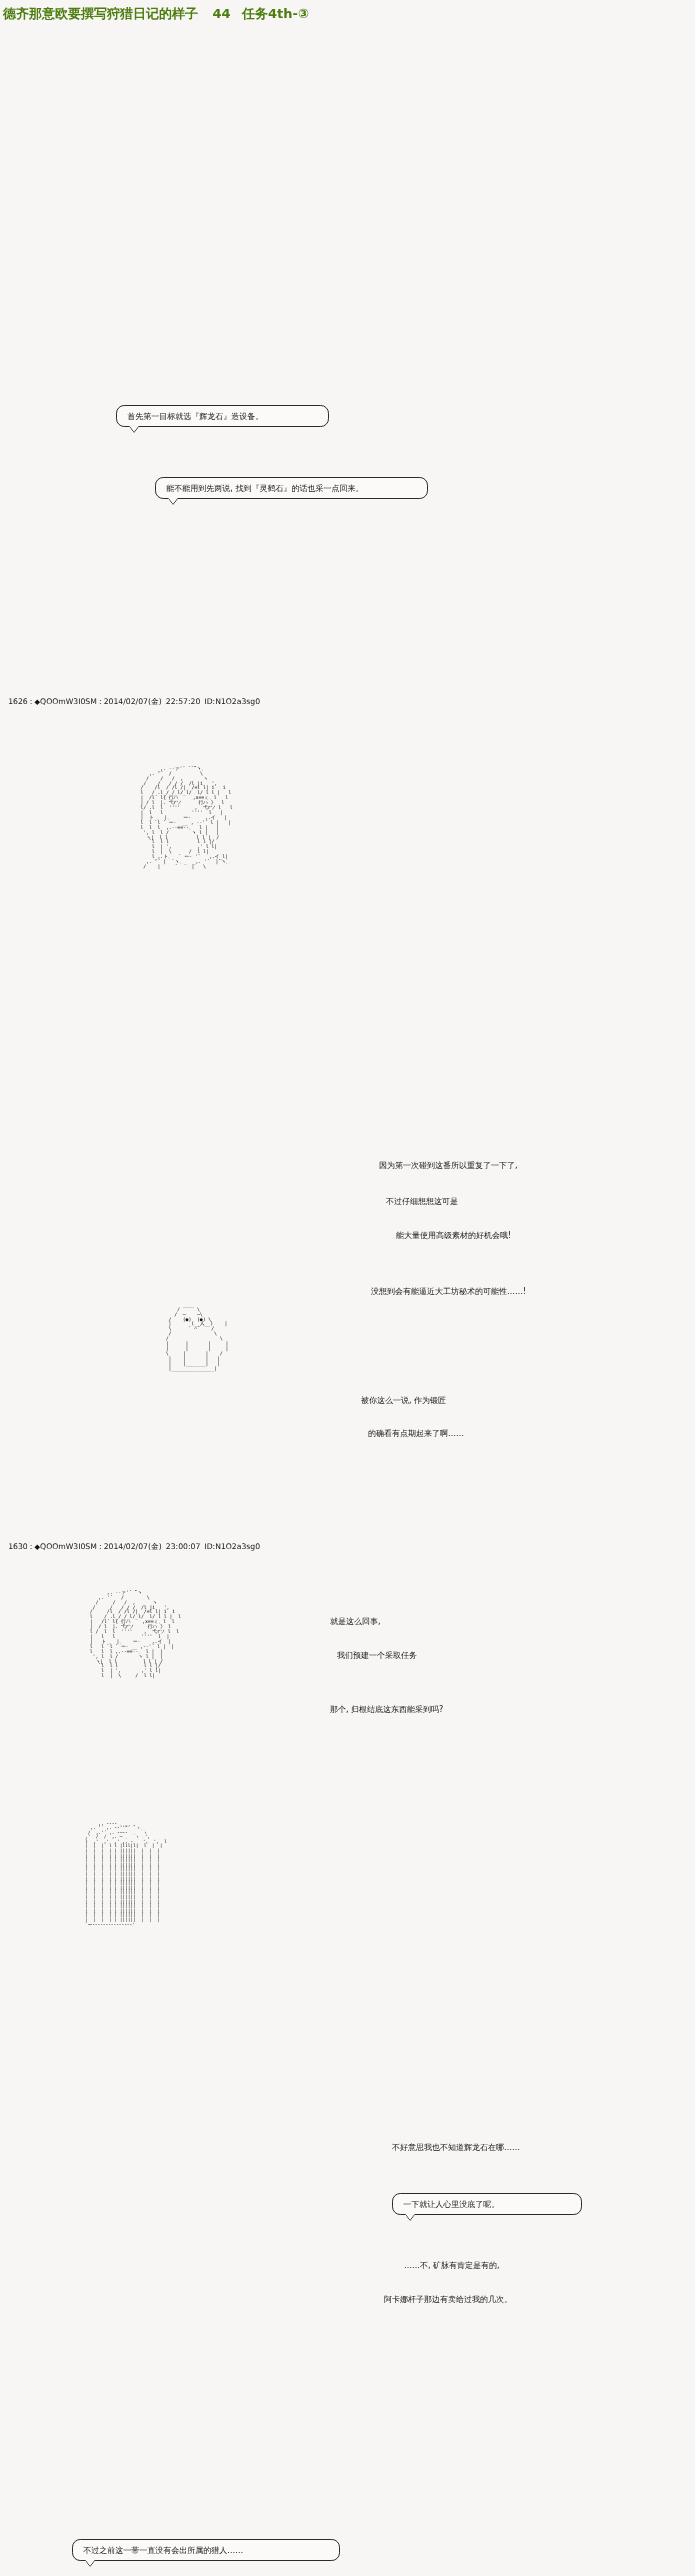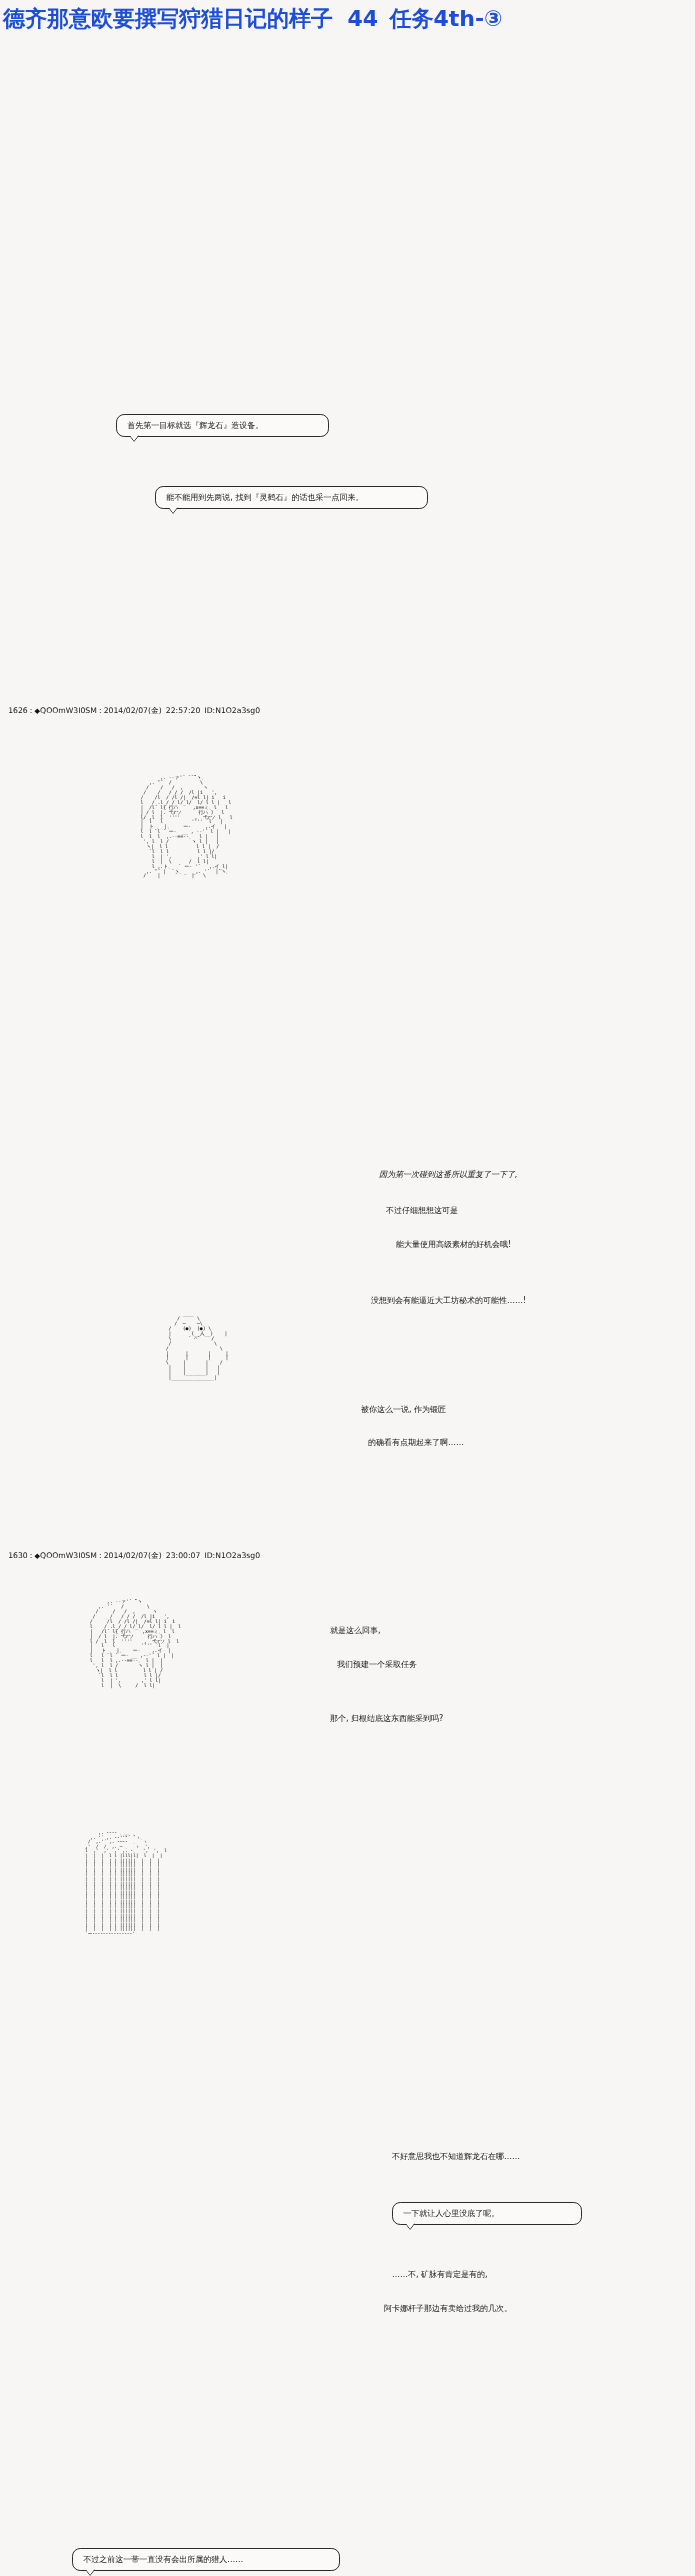--- a/index.html
+++ b/index.html
@@ -18,26 +18,26 @@
     width: 696px;
     position: relative;
     padding: 0;
     background: #f7f6f4;
   }
 
   
   .thread-title {
     font-family: "DejaVu Sans", "Liberation Sans", sans-serif;
     font-weight: 700;
-    font-size: 22px;
+    font-size: 13px;
     letter-spacing: 0px;
     line-height: 1.05;
     padding: 7.2px 0 3.1px 3.1px;
     white-space: nowrap;
-    color: #1d4ed8;
+    color: #4d7c0f;
   }
   .thread-title .tnum { font-weight: 700; }
 
   
   .post-header {
     font-size: 7.7px;
     line-height: 1.4;
     padding: 3.1px 0 2.1px 8.2px;
     color: #151515;
     font-family: "DejaVu Sans", "Liberation Sans", sans-serif;
@@ -137,21 +137,21 @@
      ', l  l /        ヽ l |   |
       ヽ|  l l          l l |  /
        `l  l l          l l |/
         l  | ',         ,' l l|
         l  |  \      /  l l|
         l_,.ト、  ` ー‐ '´   ,.イ_l|
       ,. '´ |  `ヽ、_  _,. '´  |`ヽ、
      /    |     ´     |   \
     </div>
 
-    <div class="line abs" style="left:379px; top:466px;font-style:italic;">因为第一次碰到这番所以重复了一下了,</div>
+    <div class="line abs" style="left:379px; top:466px;">因为第一次碰到这番所以重复了一下了,</div>
     <div class="line abs" style="left:386px; top:502px;">不过仔细想想这可是</div>
     <div class="line abs" style="left:396px; top:536px;">能大量使用高级素材的好机会哦!</div>
     <div class="line abs" style="left:371px; top:592px;">没想到会有能逼近大工坊秘术的可能性……!</div>
 
     <div class="aa abs" style="left:160px; top:603px;">
         ____
       /      \
      /  ─    ─\
    /    (●)  (●) \
    |       (__人__)    |
@@ -225,21 +225,21 @@
    |  |  |  | | ||||||  |  |  |
    |  |  |  | | ||||||  |  |  |
    |  |  |  | | ||||||  |  |  |
    `ー‐‐‐‐‐‐‐‐‐‐‐‐‐‐‐'
     </div>
 
     <div class="line abs" style="left:392px; top:603px;">不好意思我也不知道辉龙石在哪……</div>
 
     <div class="bubble tail-left" style="left:392px; top:654px; width:190px;">一下就让人心里没底了呢。</div>
 
-    <div class="line abs" style="left:392px; top:721px;">……不, 矿脉有肯定是有的,</div>
+    <div class="line abs" style="left:404px; top:721px;">……不, 矿脉有肯定是有的,</div>
     <div class="line abs" style="left:384px; top:755px;">阿卡娜杆子那边有卖给过我的几次。</div>
 
   </div>
 
   <div class="post" style="height:515px">
 
 
     <div class="bubble tail-left" style="left:72px; top:57px; width:268px;">不过之前这一带一直没有会出所属的猎人……</div>
 
   </div>

